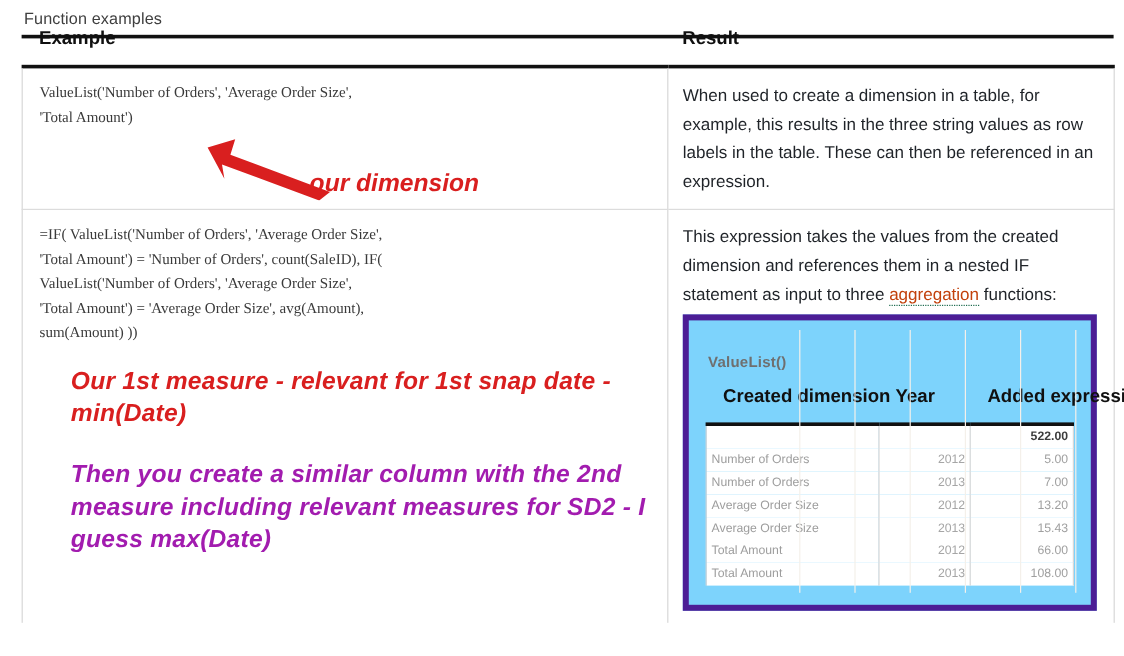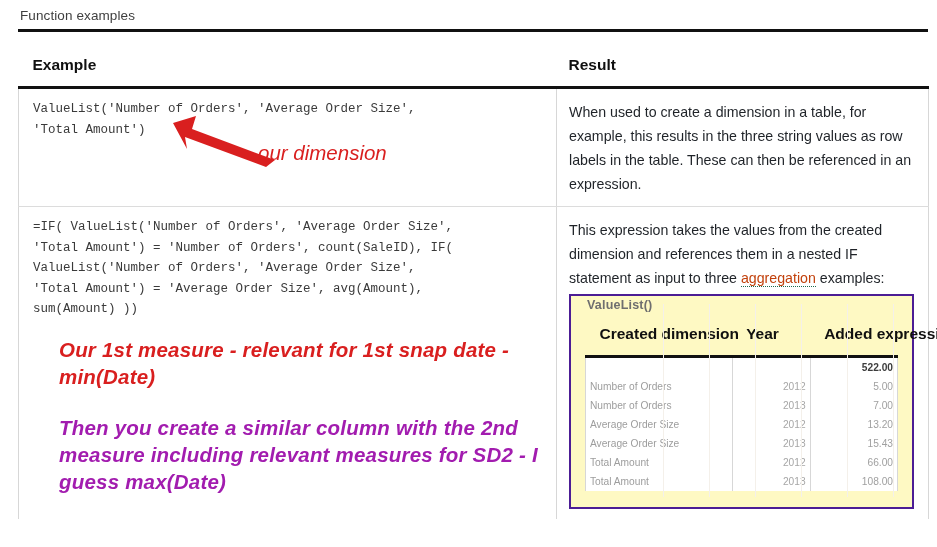--- a/index.html
+++ b/index.html
@@ -29,21 +29,21 @@
   .caption-rule {
     position: absolute;
     left: 18px; top: 29px;
     width: 910px; height: 3px;
     background: #111111;
   }
 
   
   .tbl {
     position: absolute;
-    left: 18px; top: 48px;
+    left: 18px; top: 16px;
     width: 910px;
     border-collapse: collapse;
     table-layout: fixed;
   }
   .tbl col.c1 { width: 538px; }
   .tbl col.c2 { width: 372px; }
 
   .tbl thead th {
     text-align: left;
     font-size: 15.5px;
@@ -62,21 +62,21 @@
     border-right: 1px solid #d7d7d7;
     background: #ffffff;
   }
   .tbl tbody tr.last td { border-bottom: none; }
 
   td.ex  { padding: 10px 10px 10px 14px; }
   td.res { padding: 11px 14px 10px 12px; }
 
   
   .code {
-    font-family: Liberation Mono, monospace;
+    font-family: Liberation Serif, serif;
     font-size: 12.5px;
     line-height: 20.5px;
     color: #3a3a3a;
     white-space: pre-wrap;
     word-break: break-word;
     margin: 0;
   }
 
   
   .prose {
@@ -97,41 +97,41 @@
     font-weight: bold;
     font-style: italic;
     color: #d91f1f;
     line-height: 27px;
     letter-spacing: .2px;
   }
   .annot-inline {
     position: absolute;
     left: 258px; top: 141px;
     font-size: 20.5px;
-    font-weight: normal;
+    font-weight: bold;
     font-style: italic;
     color: #d91f1f;
     white-space: nowrap;
   }
   .annot-block { margin: 16px 0 0 26px; }
   .annot-block.second { margin-top: 24px; }
 
   .arrow-svg {
     position: absolute;
     left: 165px; top: 112px;
     width: 115px; height: 55px;
     pointer-events: none;
   }
 
   
   .embed {
     margin-top: 4px;
-    border: 2px solid #4c1d95;
-    background: #fef9c3;
-    padding: 2px 14px 16px 14px;
+    border: 5px solid #4c1d95;
+    background: #7dd3fc;
+    padding: 28px 14px 16px 14px;
     position: relative;
   }
   .embed-title {
     font-size: 12.5px;
     font-weight: bold;
     color: #6f6f6f;
     letter-spacing: .2px;
     margin: 0 0 5px 2px;
   }
   .etbl {
@@ -214,21 +214,21 @@
 'Total Amount') = 'Average Order Size', avg(Amount),
 sum(Amount) ))</pre>
 
           <div class="annot annot-block" style="color: rgb(217, 31, 31);">Our 1st measure - relevant for 1st snap date - min(Date)</div>
 
           <div class="annot annot-block second" style="color: #a21caf;">Then you create a similar column with the 2nd measure including relevant measures for SD2 - I guess max(Date)</div>
         </td>
 
         <td class="res">
           <p class="prose">
-            <span>This expression takes the values from the created dimension and references them in a nested IF statement as input to three </span><span class="link-term">aggregation</span><span> examples:</span>
+            <span>This expression takes the values from the created dimension and references them in a nested IF statement as input to three </span><span class="link-term">aggregation</span><span> functions:</span>
           </p>
 
           <div class="embed">
             <div class="egrid" style="left:92px"></div>
             <div class="egrid" style="left:138px"></div>
             <div class="egrid" style="left:184px"></div>
             <div class="egrid" style="left:230px"></div>
             <div class="egrid" style="left:276px"></div>
             <div class="egrid" style="left:322px"></div>
 

